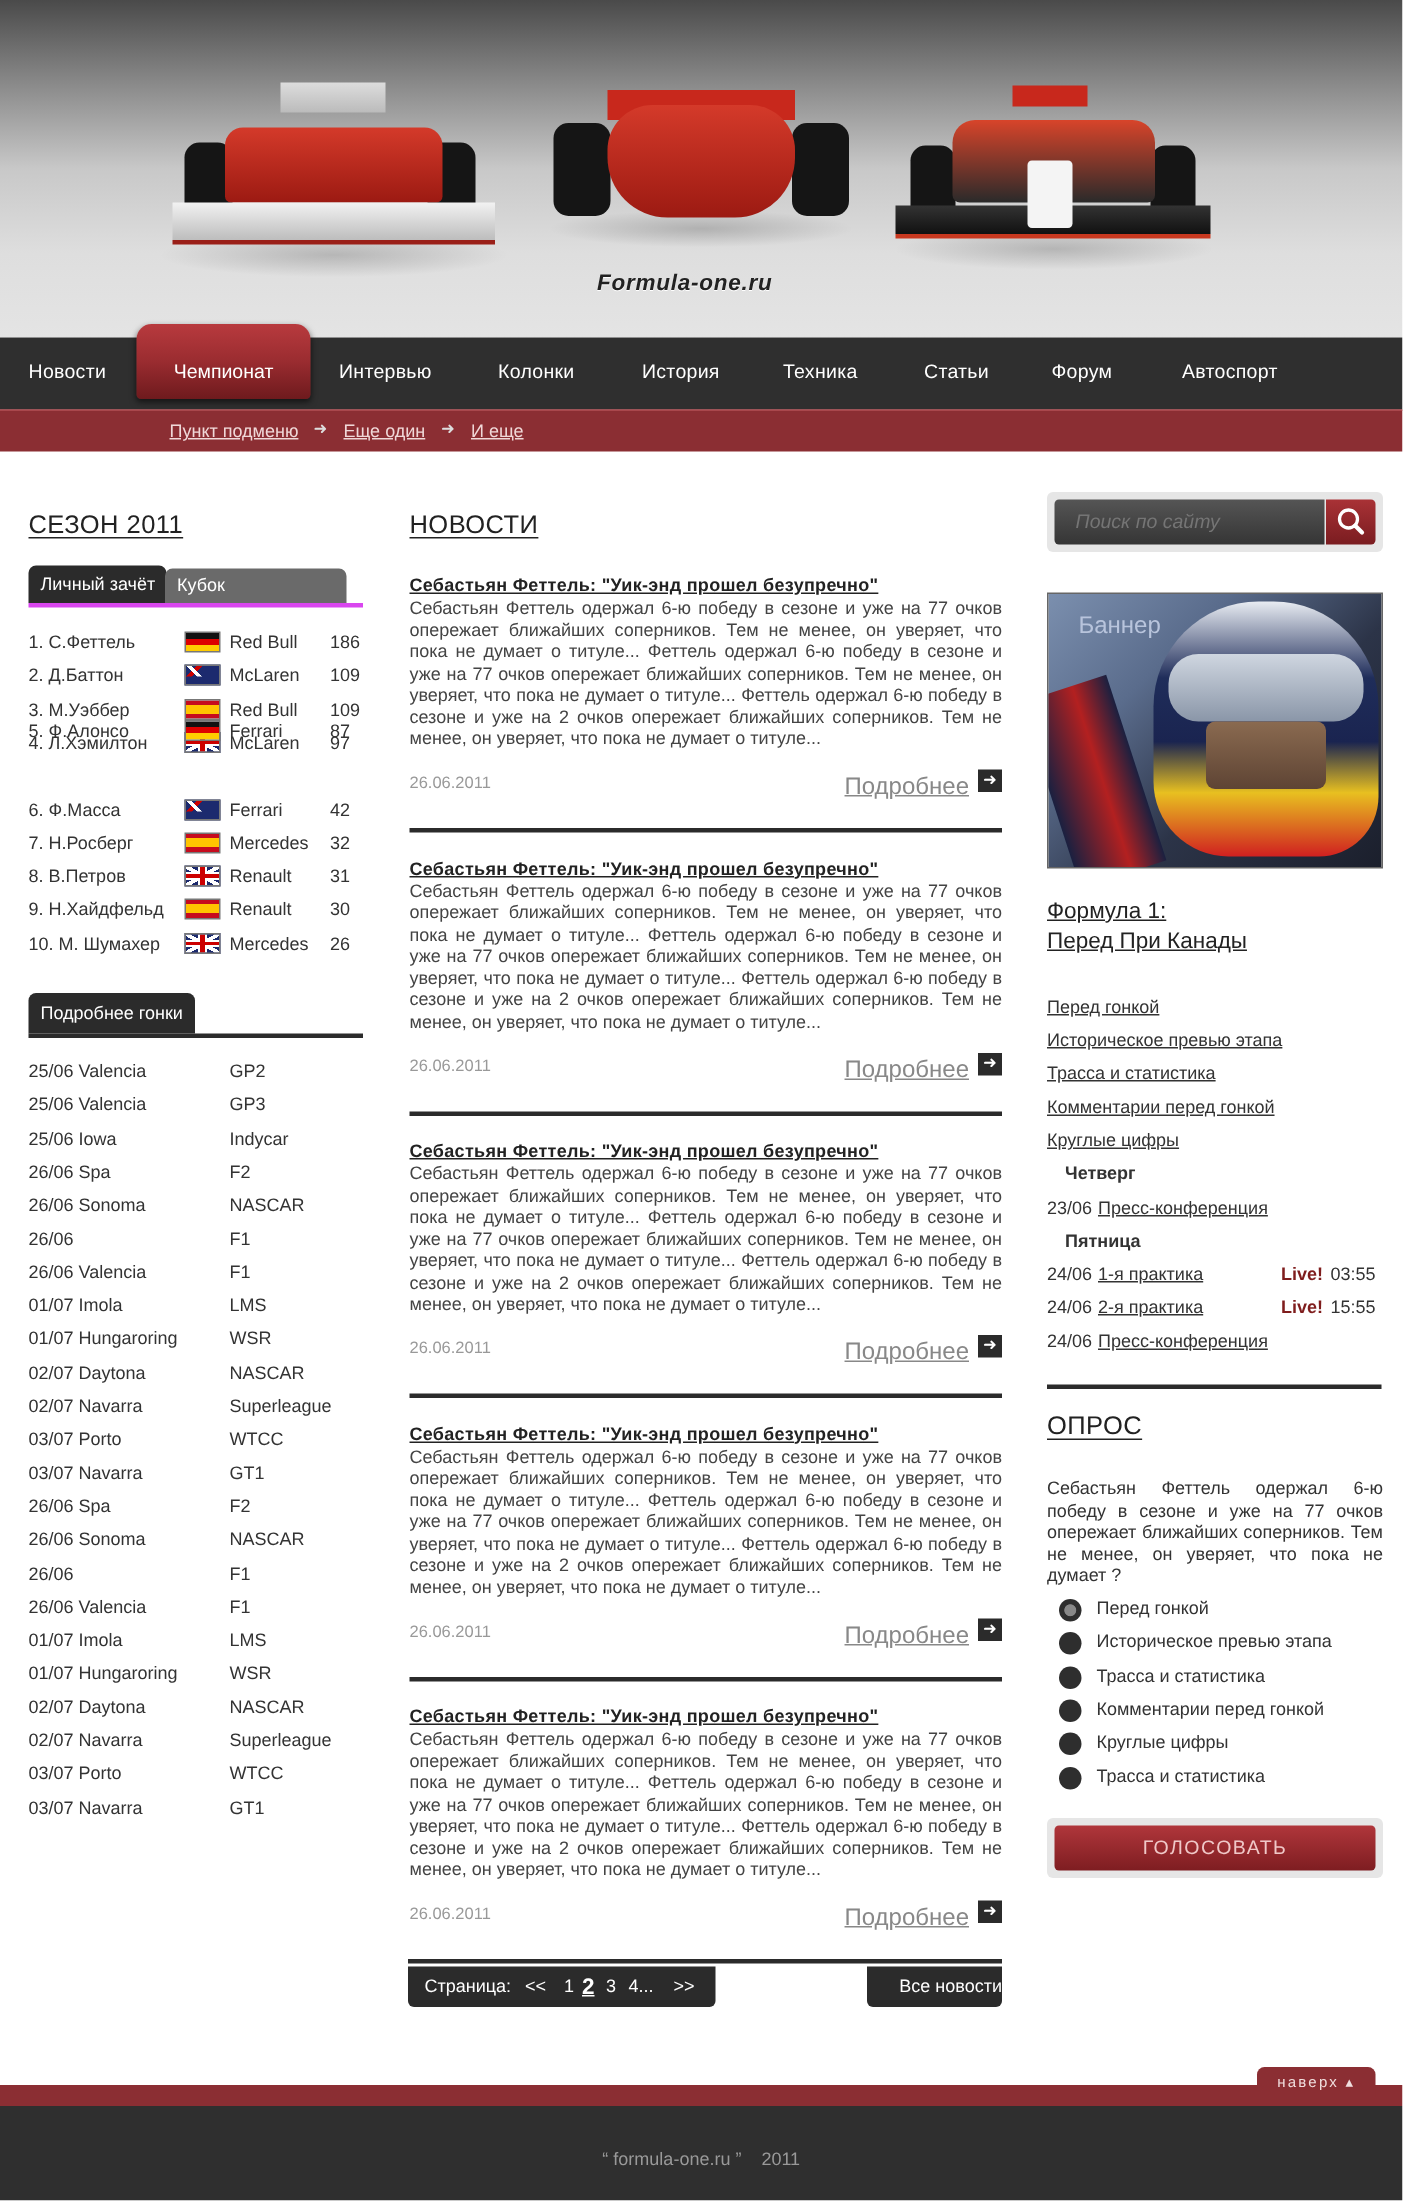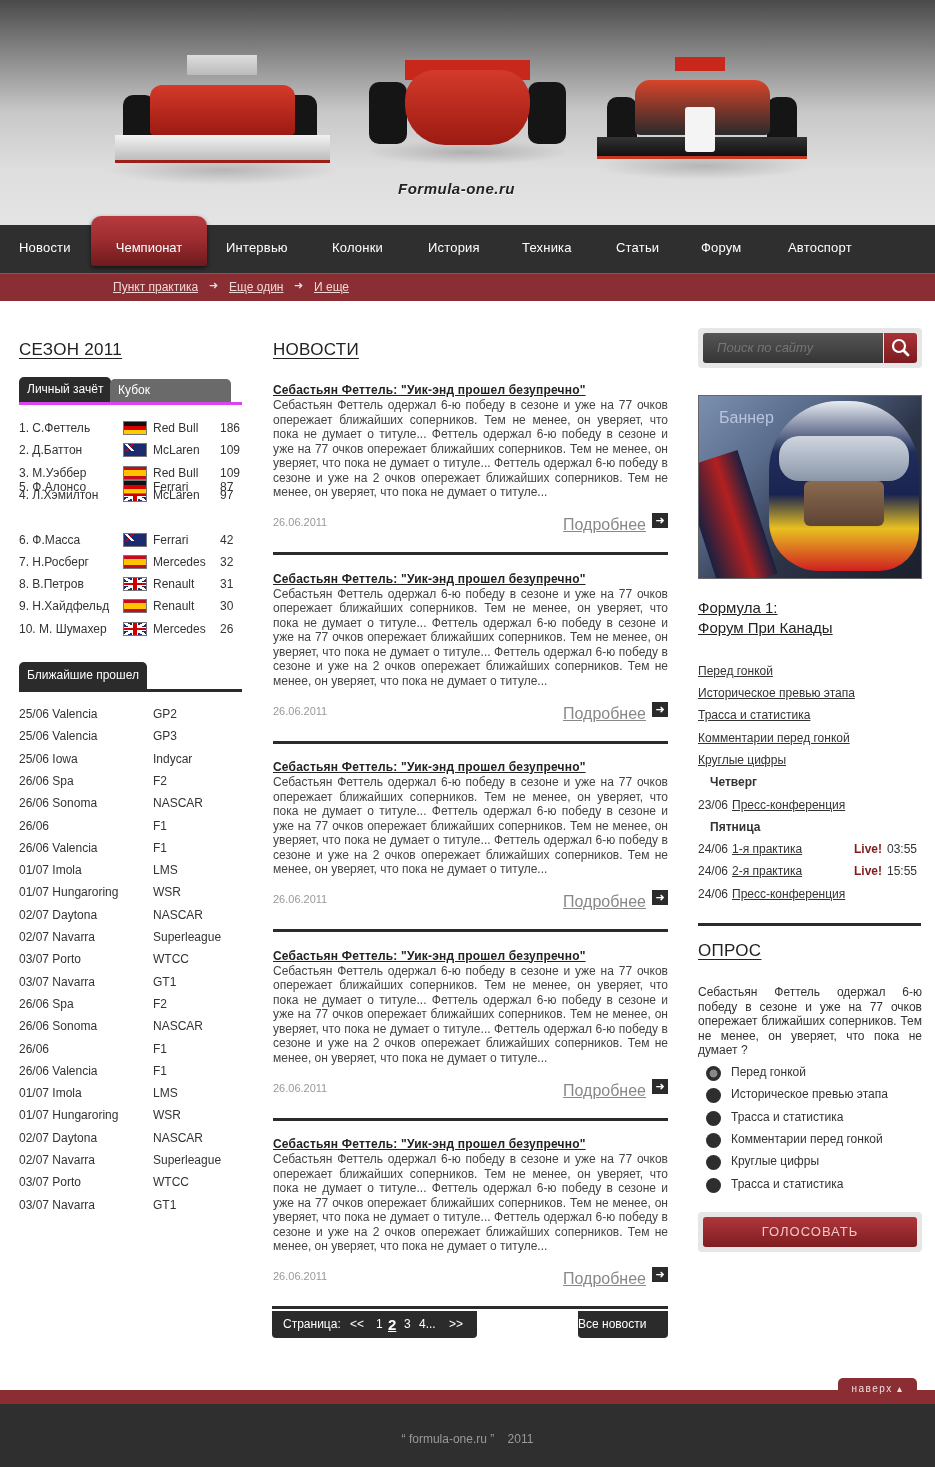--- a/index.html
+++ b/index.html
@@ -46,21 +46,21 @@
 
 .news{position:absolute;left:273px;width:395px}
 .news-title{font-size:12px;font-weight:bold;color:#222;text-decoration:underline;display:block;letter-spacing:.2px}
 .news-text{font-size:12px;line-height:14.5px;color:#444;text-align:justify;margin-top:1px}
 .news-date{position:absolute;left:0;font-size:11px;color:#999}
 .news-more{position:absolute;right:22px;font-size:16px;color:#888;text-decoration:underline}
 .news-arrow{position:absolute;right:0;width:16px;height:15px;background:#2b2b2b;color:#fff;font-size:11px;text-align:center;line-height:15px}
 .news-sep{position:absolute;left:0;width:395px;height:3px;background:#2b2b2b}
 .pager{position:absolute;left:272px;top:1311px;width:205px;height:27px;background:#2b2b2b;border-radius:0 0 4px 4px;color:#fff;font-size:12px;line-height:27px}
 .pager span{position:absolute;top:0}
-.allnews{position:absolute;left:578px;top:1311px;width:90px;height:27px;background:#2b2b2b;border-radius:0 0 4px 4px;color:#fff;font-size:12px;line-height:27px;text-align:left}
+.allnews{position:absolute;left:578px;top:1311px;width:90px;height:27px;background:#2b2b2b;border-radius:0 0 4px 4px;color:#fff;font-size:12px;line-height:27px;text-align:right}
 .pager-line{position:absolute;left:272px;top:1306px;width:396px;height:3px;background:#2b2b2b}
 
 .search-wrap{position:absolute;left:698px;top:328px;width:224px;height:40px;background:#e6e6e6;border-radius:4px}
 .search{position:absolute;left:5px;top:5px;width:180px;height:30px;background:linear-gradient(to bottom,#555,#353535);border-radius:3px 0 0 3px;color:#e0e0e0;font-size:13px;line-height:30px;padding-left:14px;border:none}
 .search-btn{position:absolute;left:186px;top:5px;width:33px;height:30px;background:linear-gradient(to bottom,#a93236,#7a1c20);border-radius:0 3px 3px 0}
 .banner{position:absolute;left:698px;top:395px;width:224px;height:184px;border:1px solid #666;overflow:hidden;background:linear-gradient(135deg,#7b8fae 0%,#5a6c8c 30%,#2c3448 60%,#1b1f2c 100%)}
 .helmet{position:absolute;left:70px;top:5px;width:150px;height:170px;border-radius:70px 70px 40px 50px;background:linear-gradient(to bottom,#e8ecf2 0%,#1f2d5a 30%,#1a2450 55%,#e8c020 75%,#d02020 100%)}
 .visor{position:absolute;left:80px;top:40px;width:130px;height:45px;border-radius:20px;background:linear-gradient(to bottom,#cfd6e0,#8a96a8)}
 .face{position:absolute;left:105px;top:85px;width:80px;height:45px;background:linear-gradient(to bottom,#8a6a50,#5e4434);border-radius:6px}
 .banner-label{position:absolute;left:20px;top:13px;color:#b8c4dc;font-size:16px;z-index:3}
@@ -121,21 +121,21 @@
   <a class="nav-item" style="left:332px">Колонки</a>
   <a class="nav-item" style="left:428px">История</a>
   <a class="nav-item" style="left:522px">Техника</a>
   <a class="nav-item" style="left:616px">Статьи</a>
   <a class="nav-item" style="left:701px">Форум</a>
   <a class="nav-item" style="left:788px">Автоспорт</a>
 </div>
 <a class="nav-active">Чемпионат</a>
 
 <div class="subnav">
-  <a class="sub-link" style="left:113px">Пункт практика</a>
+  <a class="sub-link" style="left:113px">Пункт подменю</a>
   <span class="sub-arrow" style="left:209px">➜</span>
   <a class="sub-link" style="left:229px">Еще один</a>
   <span class="sub-arrow" style="left:294px">➜</span>
   <a class="sub-link" style="left:314px">И еще</a>
 </div>
 
 <div class="h2" style="left:19px;top:340px">СЕЗОН 2011</div>
 <div class="tabs">
   <div class="tab on">Личный зачёт</div>
   <div class="tab off">Кубок конструкторов</div>
@@ -197,21 +197,21 @@
     </div>
     <div class="row" style="top: 621.7px;">
       <span style="left:0">10. М. Шумахер</span>
       <span class="flag f-gb" style="left:104px"></span>
       <span style="left:134px">Mercedes</span>
       <span style="left:201px">26</span>
     </div>
   </div>
 
 <div class="tab2">
-  <div class="tab">Ближайшие прошел</div>
+  <div class="tab">Подробнее гонки</div>
 </div>
 <div id="races">
     <div class="row" style="top: 707px;">
       <span style="left:0">25/06 Valencia</span>
       <span style="left:134px">GP2</span>
     </div>
     <div class="row" style="top: 729.3px;">
       <span style="left:0">25/06 Valencia</span>
       <span style="left:134px">GP3</span>
     </div>
@@ -369,21 +369,21 @@
 <div class="banner">
   <div class="arm"></div>
   <div class="helmet"></div>
   <div class="visor"></div>
   <div class="face"></div>
   <div class="banner-label">Баннер</div>
 </div>
 
 <div class="gp-title">
   <div>Формула 1:</div>
-  <div>Форум При Канады</div>
+  <div>Перед При Канады</div>
 </div>
 
 <a class="rlink" style="top:664px">Перед гонкой</a>
 <a class="rlink" style="top:686px">Историческое превью этапа</a>
 <a class="rlink" style="top:708px">Трасса и статистика</a>
 <a class="rlink" style="top:731px">Комментарии перед гонкой</a>
 <a class="rlink" style="top:753px">Круглые цифры</a>
 
 <div class="rbold" style="top:775px">Четверг</div>
 <div class="rdate" style="top:798px">23/06</div>

